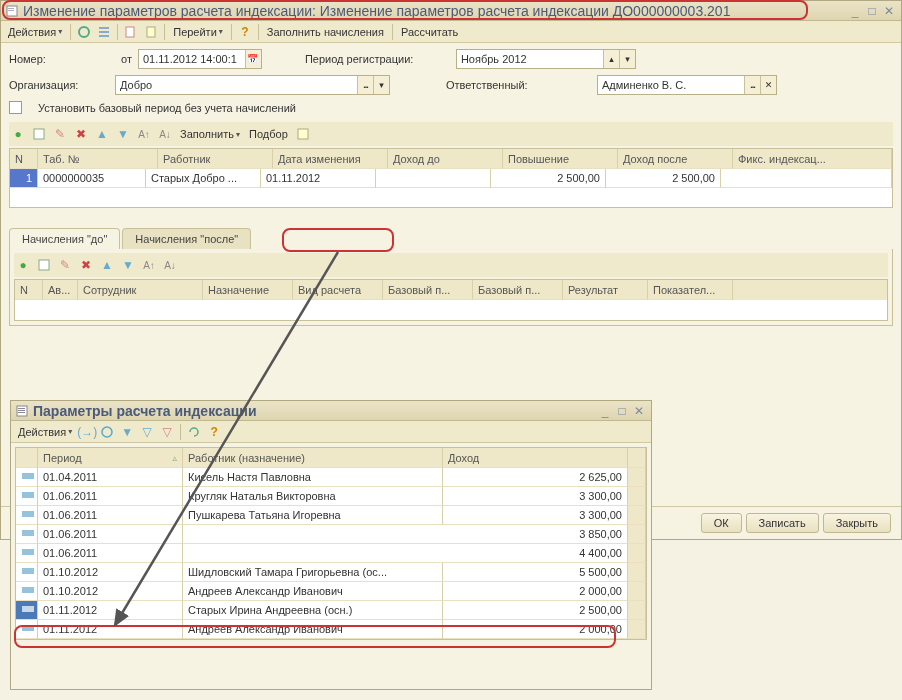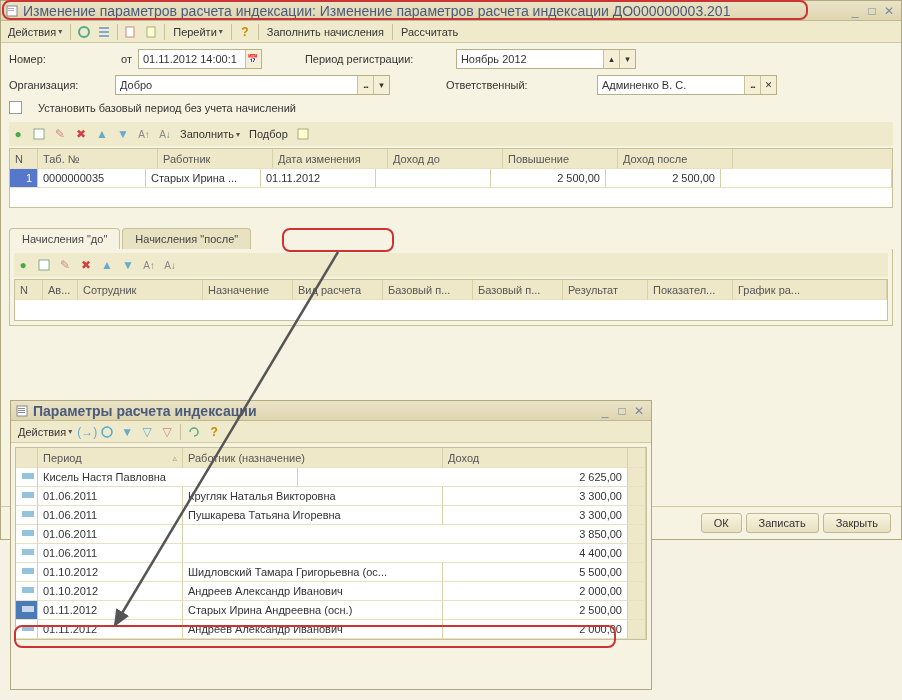--- a/index.html
+++ b/index.html
@@ -307,25 +307,26 @@
 
     <div class="table" style="height:60px">
       <div class="table-header">
         <div class="th" style="width:28px">N</div>
         <div class="th" style="width:120px">Таб. №</div>
         <div class="th" style="width:115px">Работник</div>
         <div class="th" style="width:115px">Дата изменения</div>
         <div class="th" style="width:115px">Доход до</div>
         <div class="th" style="width:115px">Повышение</div>
         <div class="th" style="width:115px">Доход после</div>
+        <div class="th" style="flex:1">Фикс. индексац...</div>
       </div>
       <div class="table-row selected">
         <div class="td rownum num-right" style="width:28px">1</div>
         <div class="td" style="width:108px">0000000035</div>
-        <div class="td" style="width:115px">Старых Ирина ...</div>
+        <div class="td" style="width:115px">Старых Добро ...</div>
         <div class="td" style="width:115px">01.11.2012</div>
         <div class="td num-right" style="width:115px"></div>
         <div class="td num-right" style="width:115px">2 500,00</div>
         <div class="td num-right" style="width:115px">2 500,00</div>
         <div class="td" style="flex:1"></div>
       </div>
     </div>
 
     <div class="tabs">
       <div class="tab active">Начисления "до"</div>
@@ -352,21 +353,20 @@
         <div class="table-header">
           <div class="th" style="width:28px">N</div>
           <div class="th" style="width:35px">Ав...</div>
           <div class="th" style="width:125px">Сотрудник</div>
           <div class="th" style="width:90px">Назначение</div>
           <div class="th" style="width:90px">Вид расчета</div>
           <div class="th" style="width:90px">Базовый п...</div>
           <div class="th" style="width:90px">Базовый п...</div>
           <div class="th" style="width:85px">Результат</div>
           <div class="th" style="width:85px">Показател...</div>
-          <div class="th" style="flex:1">График ра...</div>
         </div>
       </div>
     </div>
   </div>
 
   <div class="footer-btns" style="position:absolute; bottom:0; right:0; left:0">
     <div class="btn">ОК</div>
     <div class="btn">Записать</div>
     <div class="btn">Закрыть</div>
   </div>
@@ -413,20 +413,21 @@
         <div class="th" style="width:145px"><span>Период</span> <span style="float:right; color:#8a8; font-size:9px">▵</span></div>
         <div class="th" style="width:260px">Работник (назначение)</div>
         <div class="th" style="flex:1">Доход</div>
         <div class="th" style="width:18px"></div>
       </div>
       <div id="popup-rows">
           <div class="table-row">
             <div class="td" style="width:22px;"><svg width="14" height="10">
                 <rect x="1" y="2" width="12" height="6" fill="#6ac" opacity="0.7"></rect>
               </svg></div>
+            <div class="td" style="width:145px">01.04.2011</div>
             <div class="td" style="width:260px">Кисель Настя Павловна</div>
             <div class="td num-right" style="flex:1">2 625,00</div>
             <div class="td" style="width:18px; background:#eee8c8"></div>
           </div>
           <div class="table-row">
             <div class="td" style="width:22px;"><svg width="14" height="10">
                 <rect x="1" y="2" width="12" height="6" fill="#6ac" opacity="0.7"></rect>
               </svg></div>
             <div class="td" style="width:145px">01.06.2011</div>
             <div class="td" style="width:260px">Кругляк Наталья Викторовна</div>

